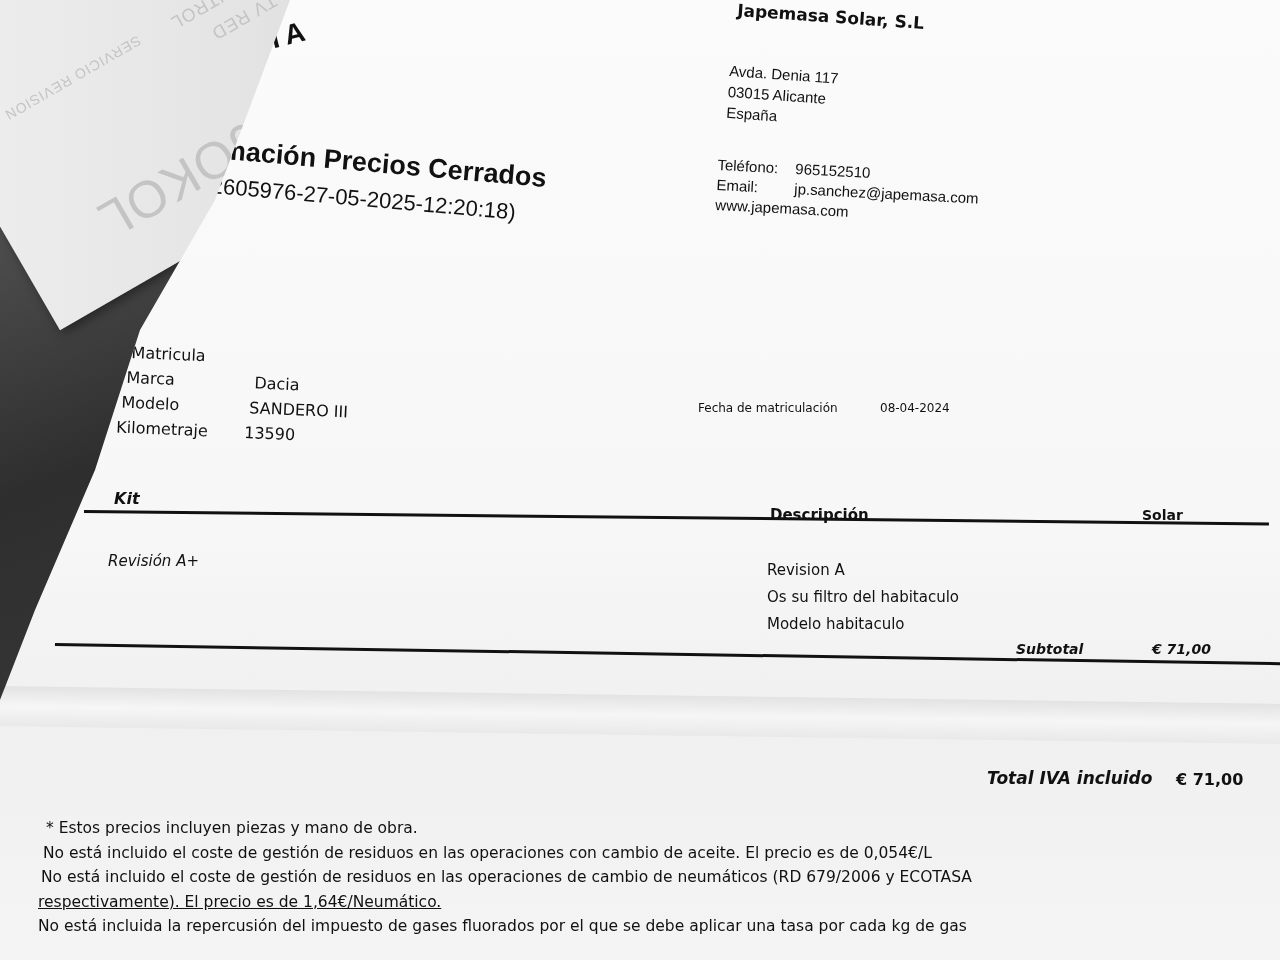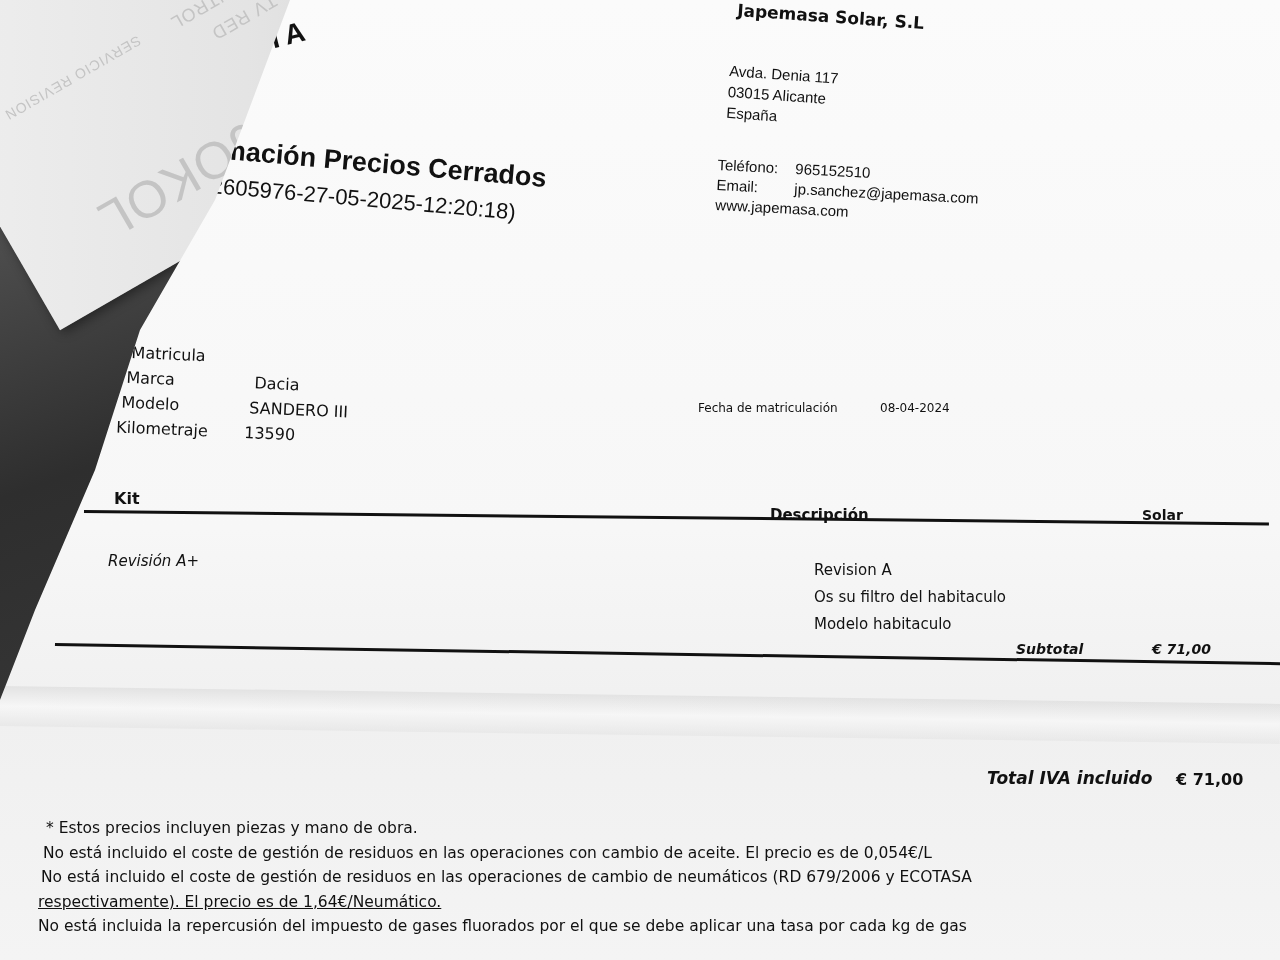--- a/index.html
+++ b/index.html
@@ -60,30 +60,30 @@
   .contact { left: 718px; top: 155px; font-size: 15px; line-height: 20px; transform: rotate(3deg); transform-origin: 0 0; }
   .contact .lbl { display: inline-block; width: 78px; }
 
   .vehicle { font-size: 16px; transform: rotate(2.5deg); transform-origin: 0 0; }
   .vrow { position: absolute; white-space: nowrap; }
   .vlabel { display: inline-block; width: 128px; }
 
   .dates { left: 698px; top: 397px; font-size: 12px; line-height: 23px; }
   .dates .lbl { display: inline-block; width: 182px; }
 
-  .kit-head { left: 114px; top: 489px; font-size: 16px; font-weight: bold; }
+  .kit-head { left: 114px; top: 489px; font-size: 16px; font-weight: bold; font-style: italic; }
   .desc-head { left: 770px; top: 506px; font-size: 15px; font-weight: bold; }
   .price-head { left: 1142px; top: 507px; font-size: 14px; font-weight: bold; }
   .rule { position: absolute; height: 3px; background: #111; }
   .rule1 { left: 84px; top: 510px; width: 1185px; transform: rotate(0.6deg); transform-origin: 0 0; }
   .rule2 { left: 55px; top: 643px; width: 1230px; transform: rotate(0.9deg); transform-origin: 0 0; }
 
   .kit-item { left: 108px; top: 552px; font-size: 15px; font-style: italic; }
   .desc-list { left: 767px; top: 560px; font-size: 15px; }
-  .desc-line { display: block; height: 27px; line-height: 20px; margin-left: 47px; }
+  .desc-line { display: block; height: 27px; line-height: 20px; }
   .subtotal-lbl { left: 973px; top: 641px; font-size: 14px; font-weight: bold; font-style: italic; margin-left: 43px; }
   .subtotal-val { left: 1152px; top: 641px; font-size: 14px; font-weight: bold; font-style: italic; }
 
   .total-lbl { left: 987px; top: 768px; font-size: 17px; font-weight: bold; font-style: italic; }
   .total-val { left: 1176px; top: 770px; font-size: 16px; font-weight: bold; }
 
   .notes { left: 38px; top: 816px; font-size: 15.5px; line-height: 24.5px; font-style: normal; }
   .note { display: block; white-space: nowrap; }
 </style>
 </head>

